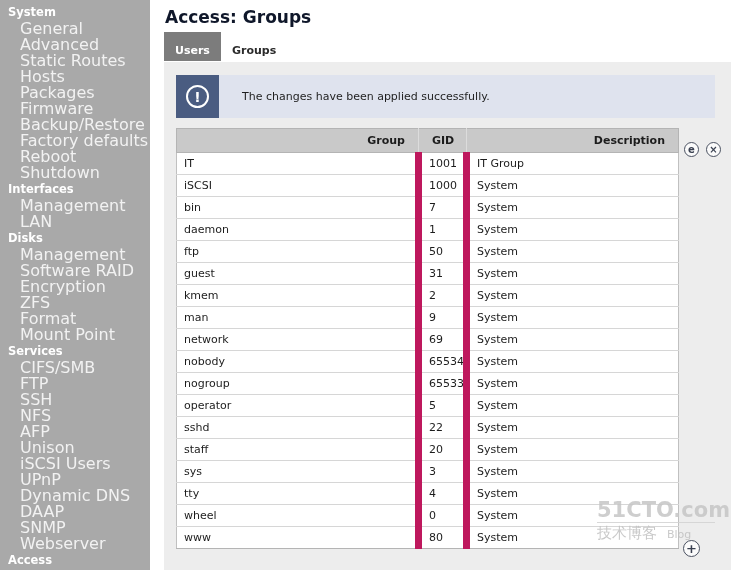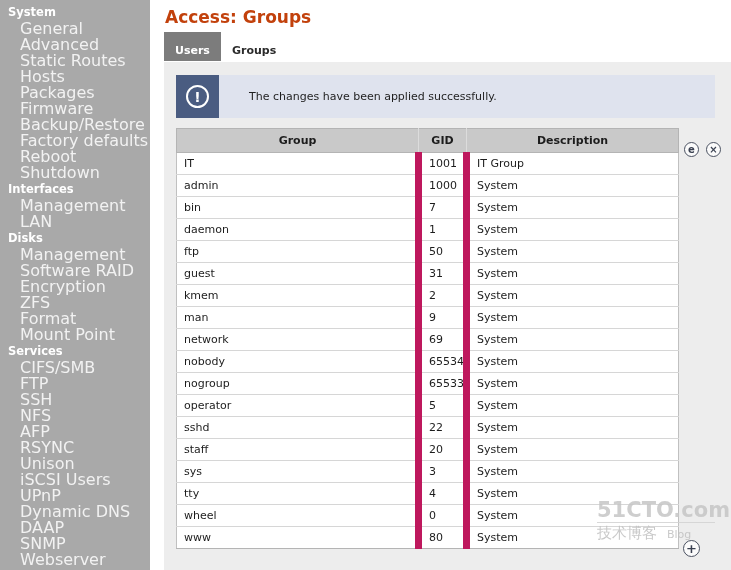--- a/index.html
+++ b/index.html
@@ -59,21 +59,21 @@
     width: 581px;
     height: 570px;
     background: #ffffff;
   }
   .page-title {
     position: absolute;
     left: 15px;
     top: 7px;
     font-size: 17px;
     font-weight: bold;
-    color: #c2410c;
+    color: #0f172a;
     letter-spacing: 0px;
   }
 
   
   .tabs {
     position: absolute;
     left: 14px;
     top: 40px;
     height: 21px;
     display: flex;
@@ -135,21 +135,21 @@
     justify-content: center;
     color: #ffffff;
     font-size: 14px;
     font-weight: bold;
     line-height: 1;
     box-sizing: border-box;
   }
   .msg-text {
     display: flex;
     align-items: center;
-    padding-left: 30px;
+    padding-left: 23px;
     font-size: 11px;
     color: #1f1f1f;
   }
 
   
   .table-wrap {
     position: absolute;
     left: 12px;
     top: 66px;
     width: 502px;
@@ -157,22 +157,22 @@
   table.grid {
     border-collapse: collapse;
     width: 502px;
     table-layout: fixed;
   }
   table.grid th {
     background: #c9c9c9;
     color: #1c1c1c;
     font-size: 11px;
     font-weight: bold;
-    text-align: center;
-    padding: 5px 7px;
+    text-align: right;
+    padding: 5px 13px;
     border: 1px solid #b4b4b4;
     border-left: none;
     border-right: 1px solid #dcdcdc;
     height: 12px;
   }
   table.grid th:first-child { border-left: 1px solid #b4b4b4; }
   table.grid th:last-child { border-right: 1px solid #b4b4b4; }
   table.grid td {
     background: #ffffff;
     font-size: 11px;
@@ -302,21 +302,20 @@
       <div class="nav-item">Encryption</div>
       <div class="nav-item">ZFS</div>
       <div class="nav-item">Format</div>
       <div class="nav-item">Mount Point</div>
       <div class="nav-group">Services</div>
       <div class="nav-item">CIFS/SMB</div>
       <div class="nav-item">FTP</div>
       <div class="nav-item">SSH</div>
       <div class="nav-item">NFS</div>
       <div class="nav-item">AFP</div>
-      <div class="nav-item">RSYNC</div>
       <div class="nav-item">Unison</div>
       <div class="nav-item">iSCSI Users</div>
       <div class="nav-item">UPnP</div>
       <div class="nav-item">Dynamic DNS</div>
       <div class="nav-item">DAAP</div>
       <div class="nav-item">SNMP</div>
       <div class="nav-item">Webserver</div>
       <div class="nav-group">Access</div>
     </div>
 
@@ -352,21 +351,21 @@
               <th>Description</th>
             </tr>
           </thead>
           <tbody id="table-body">
               <tr>
                 <td class="c-group">IT</td>
                 <td class="c-gid">1001</td>
                 <td class="c-desc">IT Group</td>
               </tr>
               <tr>
-                <td class="c-group">admin</td>
+                <td class="c-group">iSCSI</td>
                 <td class="c-gid">1000</td>
                 <td class="c-desc">System</td>
               </tr>
               <tr>
                 <td class="c-group">bin</td>
                 <td class="c-gid">7</td>
                 <td class="c-desc">System</td>
               </tr>
               <tr>
                 <td class="c-group">daemon</td>

